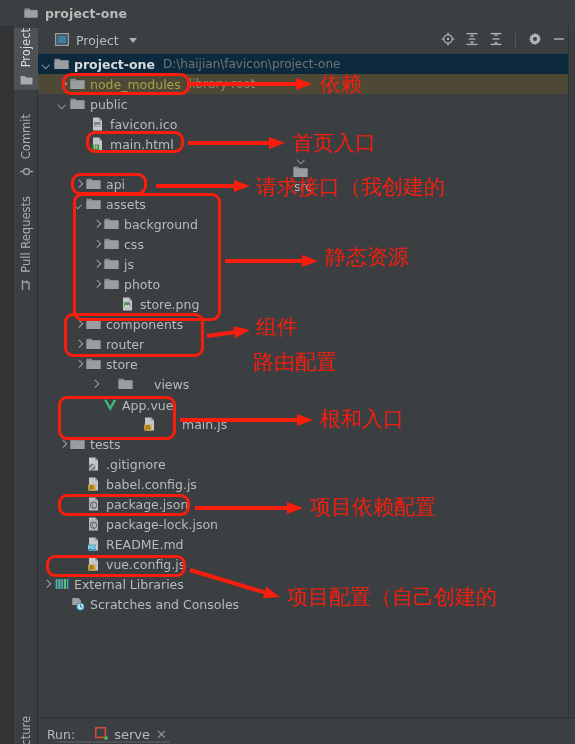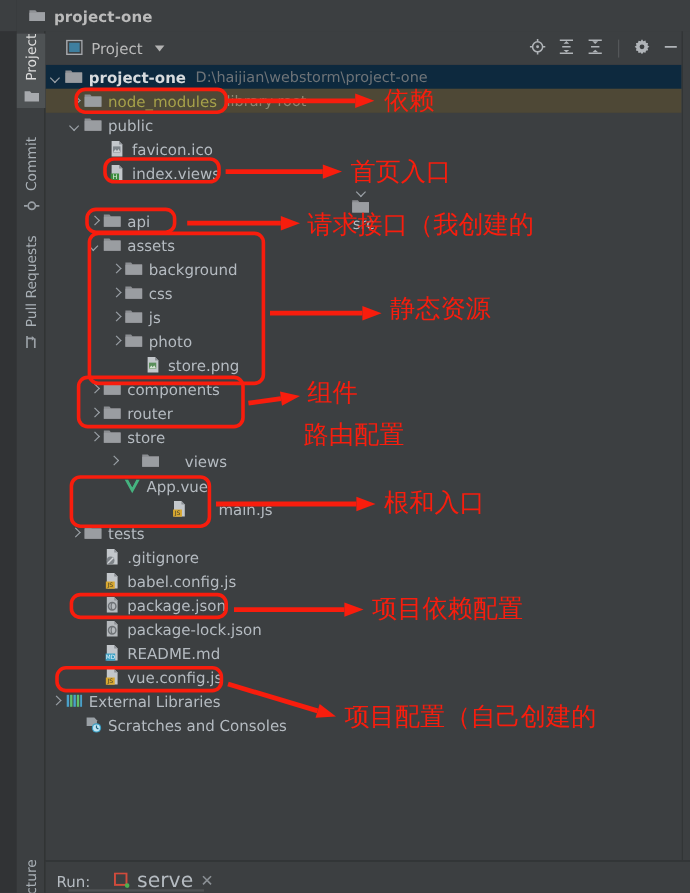--- a/index.html
+++ b/index.html
@@ -240,21 +240,21 @@
     font-size: 12.5px;
     margin-right: 20px;
   }
   .run-tab {
     display: flex;
     align-items: center;
     gap: 6px;
   }
   .run-tab .rt-name {
     color: #b5bbc1;
-    font-size: 17px;
+    font-size: 13px;
   }
   .run-tab .rt-close {
     color: #8b9095;
     font-size: 13px;
     line-height: 1;
   }
   .run-underline {
     position: absolute;
     left: 57px; top: 741px;
     width: 113px; height: 2px;
@@ -375,21 +375,21 @@
       <div class="row selected bold" style="top: 0px;">
         <span style="flex: 0 0 auto; width: 4px;"></span>
         <span class="arrow d"></span>
         <span class="ico">
           <svg width="15" height="14" viewBox="0 0 15 14">
             <path d="M0.5 1.8h4.7l1.2 1.5H14.5V12H0.5z" fill="#8a8d91"></path>
             <path d="M0.5 3.6h14V12H0.5z" fill="#9a9da1"></path>
           </svg>
         </span>
         <span class="lbl">project-one</span>
-        <span class="sub">D:\haijian\webstorm\project-one</span>
+        <span class="sub">D:\haijian\favicon\project-one</span>
       </div>
       <div class="row libroot" style="top: 20px;">
         <span style="flex: 0 0 auto; width: 20px;"></span>
         <span class="arrow r"></span>
         <span class="ico">
           <svg width="15" height="14" viewBox="0 0 15 14">
             <path d="M0.5 1.8h4.7l1.2 1.5H14.5V12H0.5z" fill="#8a8d91"></path>
             <path d="M0.5 3.6h14V12H0.5z" fill="#9a9da1"></path>
           </svg>
         </span>
@@ -424,21 +424,21 @@
         <span style="flex: 0 0 auto; width: 40px;"></span>
         <span class="arrow "></span>
         <span class="ico">
           <svg width="13" height="14" viewBox="0 0 13 14">
             <path d="M2 0.6h6.2L11 3.4V13.4H2z" fill="#c3c7cb"></path>
             <path d="M8.2 0.6L11 3.4H8.2z" fill="#8d9196"></path>
             <rect x="1.2" y="7.6" width="7" height="6" fill="#3e8b3e"></rect>
             <text x="4.7" y="12.4" font-size="5.4" fill="#eaf6ea" text-anchor="middle" font-family="DejaVu Sans">H</text>
           </svg>
         </span>
-        <span class="lbl">index.views</span>
+        <span class="lbl">main.html</span>
       </div>
       <div class="row" style="top: 100px; flex-direction: column;">
         <span style="flex: 0 0 auto; width: 20px;"></span>
         <span class="arrow d"></span>
         <span class="ico">
           <svg width="15" height="14" viewBox="0 0 15 14">
             <path d="M0.5 1.8h4.7l1.2 1.5H14.5V12H0.5z" fill="#8a8d91"></path>
             <path d="M0.5 3.6h14V12H0.5z" fill="#9a9da1"></path>
           </svg>
         </span>

